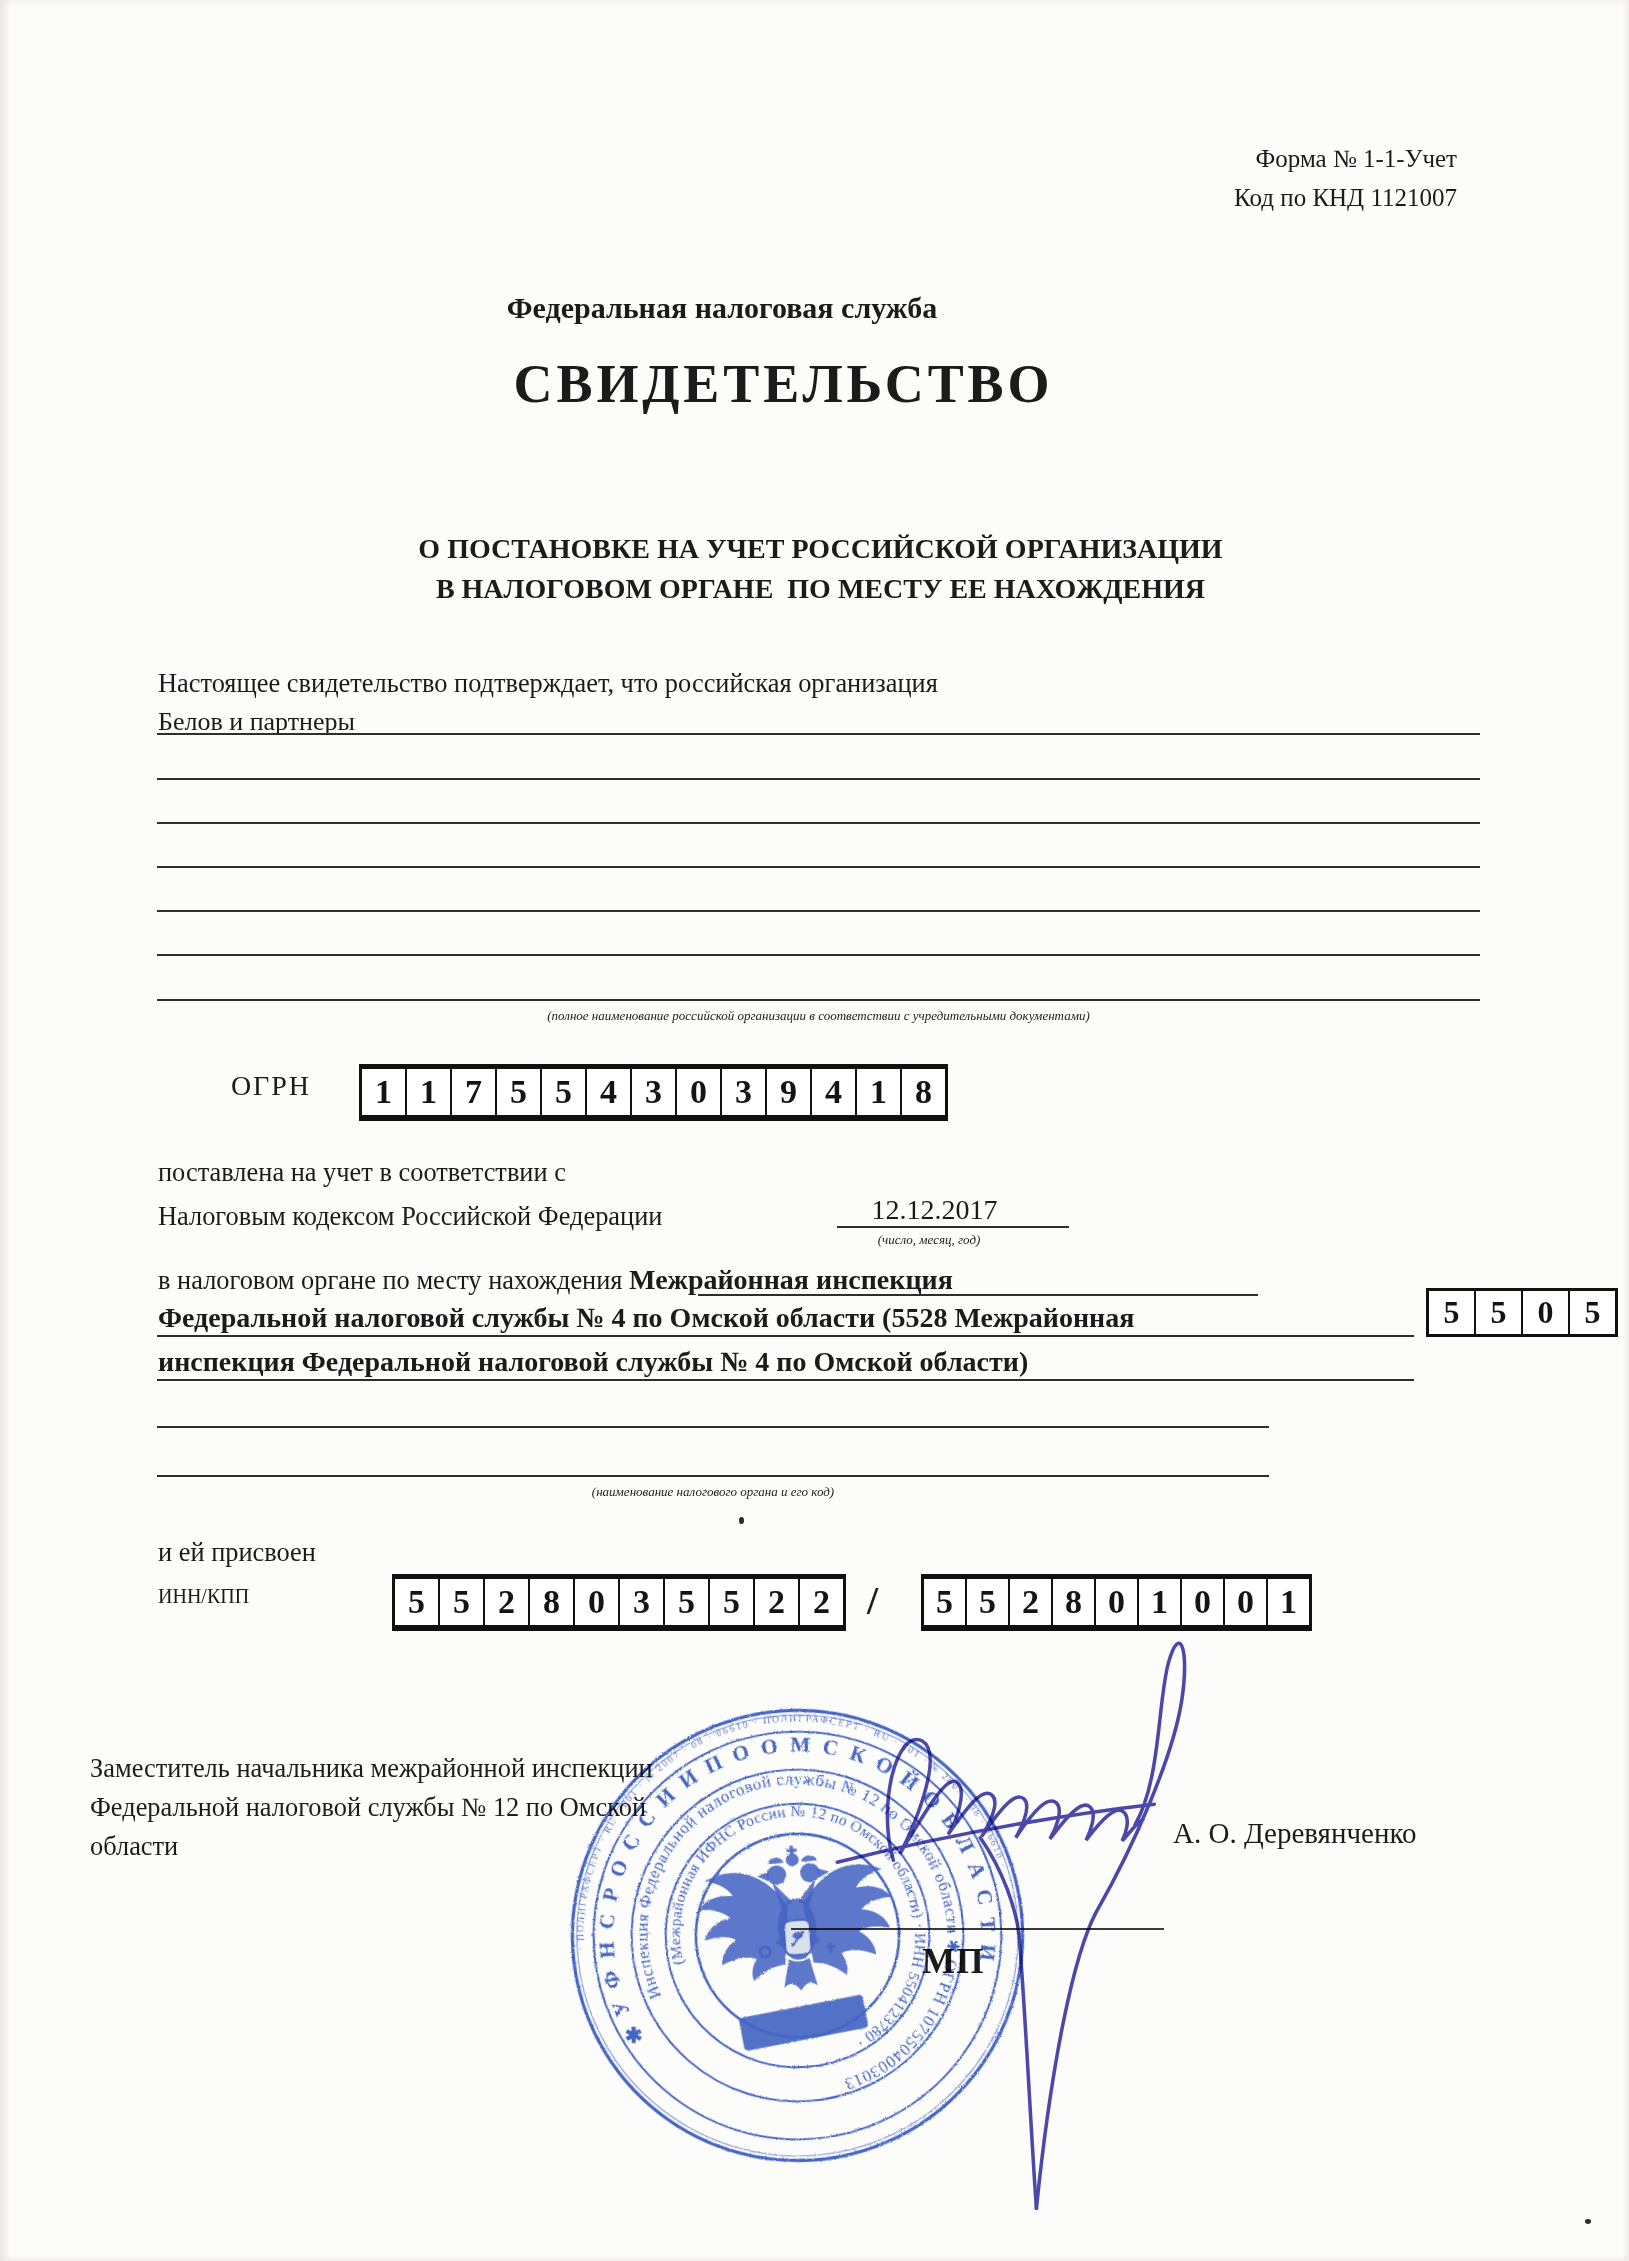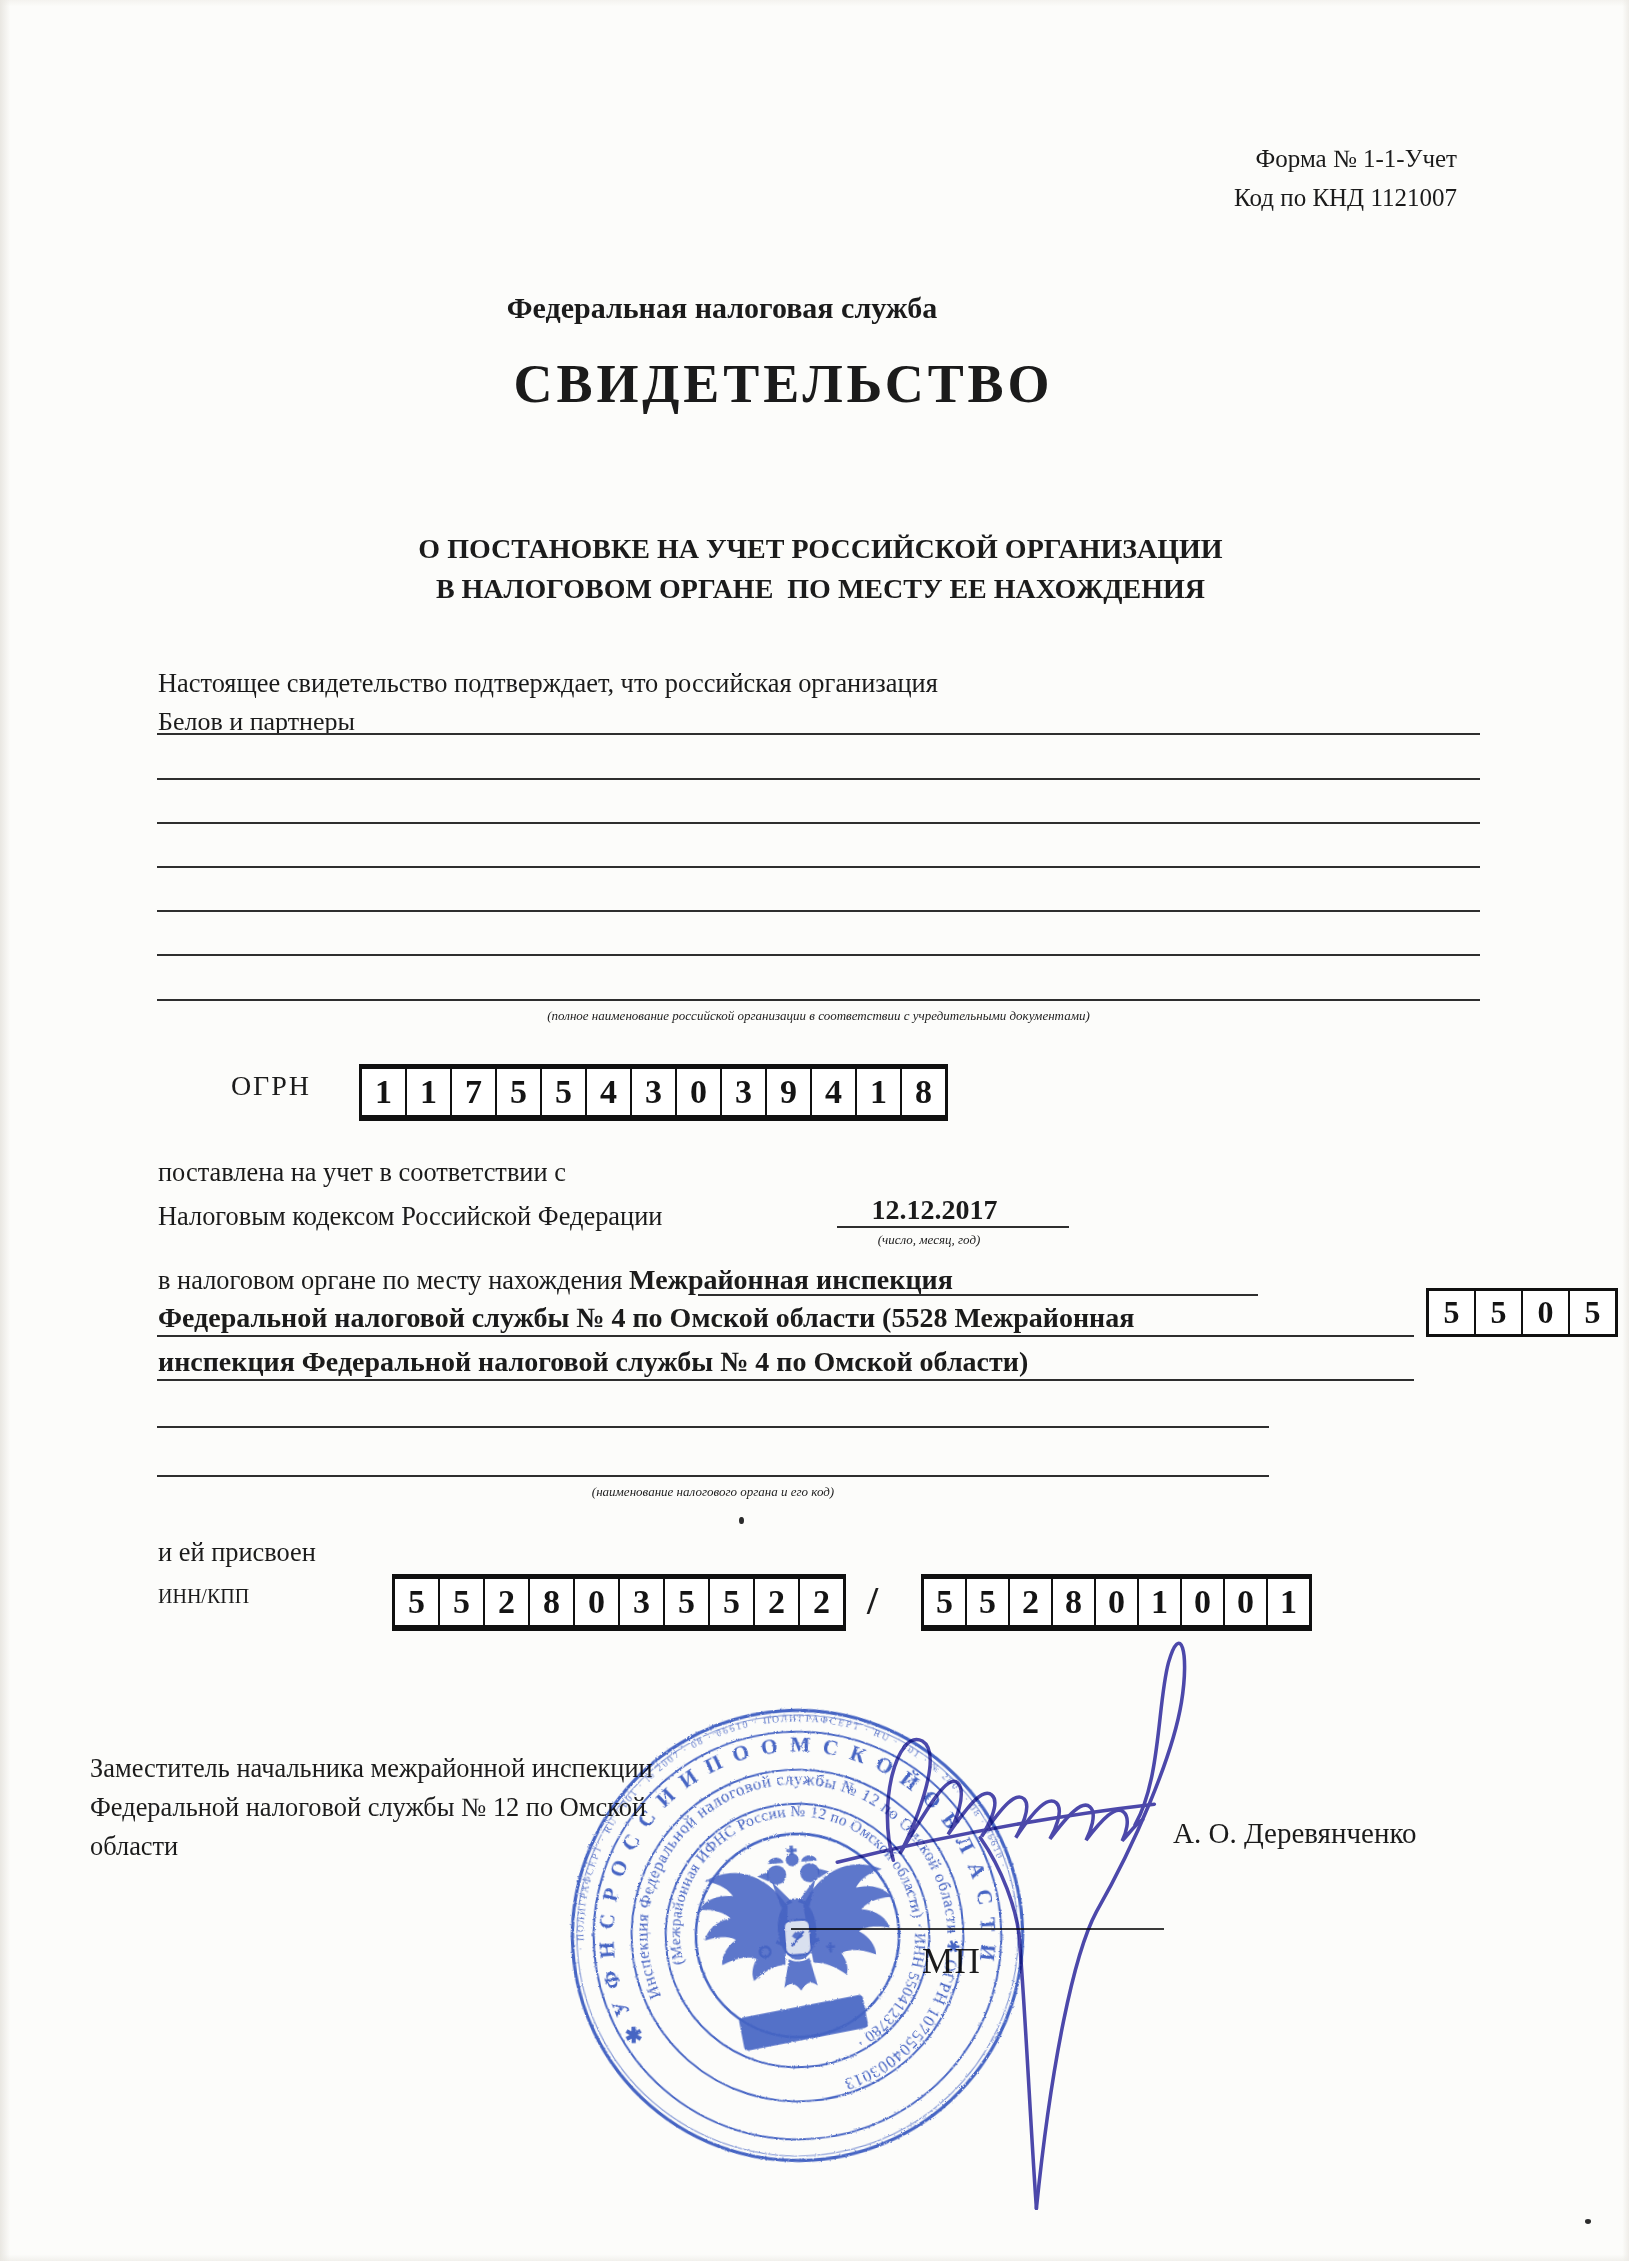--- a/index.html
+++ b/index.html
@@ -43,21 +43,21 @@
   .cellrow .cell:last-child{border-right:none;}
   .cellrow.kpp .cell{width:41px;}
   .cellrow.code4{border-width:3.9px;}
   .cellrow.code4 .cell{width:45px;height:43px;font-size:32px;}
 
   .boldline{font-size:28px;font-weight:bold;}
   .slash{font-size:40px;font-weight:bold;}
 
   .official{font-size:26.4px;line-height:39px;color:#1c1c1c;}
   .name{font-size:29px;}
-  .mp{font-size:35px;font-weight:normal;letter-spacing:1.3px;}
+  .mp{font-size:35px;font-weight:bold;letter-spacing:1.3px;}
 
   .stamp-wrap{left:566px;top:1704px;width:463px;height:463px;transform:rotate(-4deg);
     mix-blend-mode:multiply;opacity:.94;}
   .sig-wrap{left:806px;top:1625px;width:426px;height:622px;mix-blend-mode:multiply;}
   .speck{position:absolute;background:#2b2b2b;border-radius:50%;}
 </style>
 </head>
 <body>
 
 <div class="page">
@@ -97,21 +97,21 @@
       <span class="cell">3</span>
       <span class="cell">9</span>
       <span class="cell">4</span>
       <span class="cell">1</span>
       <span class="cell">8</span>
     </div>
 
   <div class="abs bodytext" style="left:158px;top:1157px;">поставлена на учет в соответствии с</div>
   <div class="abs bodytext" style="left:158px;top:1201px;">Налоговым кодексом Российской Федерации</div>
 
-  <div class="abs centered" style="left:838px;top:1194px;width:193px;font-size:28px;font-weight:bold;">12.12.2017</div>
+  <div class="abs centered" style="left:838px;top:1194px;width:193px;font-size:28px;font-weight:normal;">12.12.2017</div>
   <div class="rule" style="left:837px;top:1226px;width:232px;"></div>
   <div class="caption centered" style="left:829px;top:1232px;width:200px;">(число, месяц, год)</div>
 
   <div class="abs bodytext" style="left:158px;top:1264px;">
     <span>в налоговом органе по месту нахождения</span>
     <span class="b" style="font-size:28px;">Межрайонная инспекция</span>
   </div>
   <div class="rule" style="left:698px;top:1294px;width:560px;"></div>
 
   <div class="abs boldline" style="left:158px;top:1302px;">Федеральной налоговой службы № 4 по Омской области (5528 Межрайонная</div>

